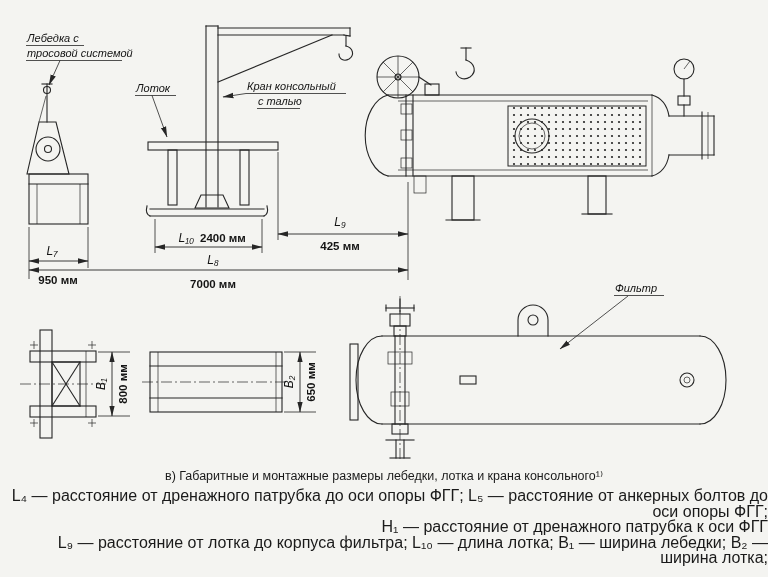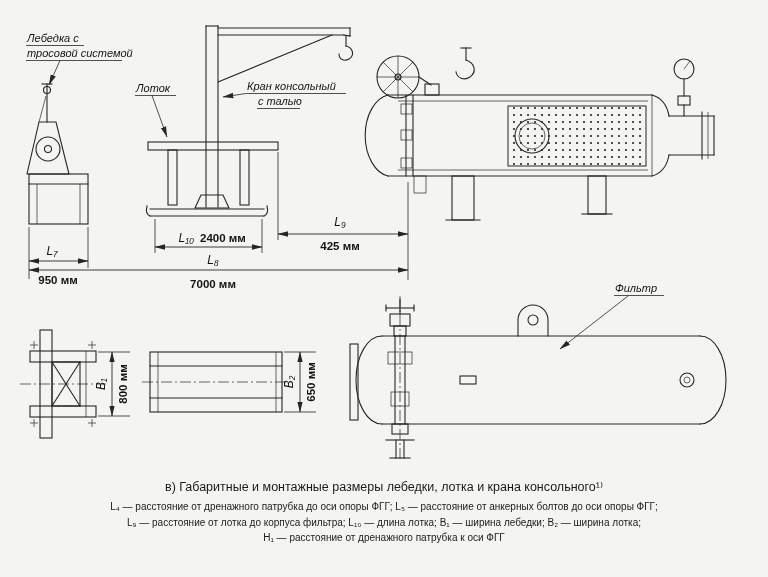--- a/index.html
+++ b/index.html
@@ -12,22 +12,22 @@
   svg{display:block}
   .ln  {stroke:#262626;stroke-width:1.1;fill:none;stroke-linecap:square}
   .lnt {stroke:#262626;stroke-width:.7;fill:none}
   .ext {stroke:#262626;stroke-width:.8;fill:none}
   .cl  {stroke:#262626;stroke-width:.7;fill:none;stroke-dasharray:11 3 2 3}
   .dimln{stroke:#262626;stroke-width:.9;fill:none}
   text{fill:#141414;font-family:"Liberation Sans","DejaVu Sans",sans-serif}
   .ann{font-size:11px;font-style:italic}
   .dim{font-size:12px;font-style:italic}
   .val{font-size:11.5px;font-weight:bold}
-  .caption{text-align:center;font-size:12.5px;margin:11px 0 5px}
-  .legend{text-align:center;font-size:10px;line-height:15.5px}
+  .caption{text-align:center;font-size:12.5px;margin:0 0 5px}
+  .legend{text-align:right;font-size:16px;line-height:15.5px}
 </style>
 </head>
 <body>
 
 <div id="page">
 
 <svg width="768" height="468" viewBox="0 0 768 468">
   <defs>
     <marker id="ae" viewBox="0 0 10 6" markerWidth="11" markerHeight="7" refX="9.5" refY="3" orient="auto" markerUnits="userSpaceOnUse">
       <path d="M0,0.5 L10,3 L0,5.5 Z" fill="#262626"></path>
@@ -261,17 +261,17 @@
       <line class="ln" x1="404" y1="440" x2="404" y2="458"></line>
       <line class="ln" x1="390" y1="458" x2="410" y2="458"></line>
     </g>
   </g>
 </svg>
 
 <div class="caption">в) Габаритные и монтажные размеры лебедки, лотка и крана консольного¹⁾</div>
 
 <div class="legend">
   <div>L₄ — расстояние от дренажного патрубка до оси опоры ФГГ; L₅ — расстояние от анкерных болтов до оси опоры ФГГ;</div>
+  <div>H₁ — расстояние от дренажного патрубка к оси ФГГ</div>
   <div>L₉ — расстояние от лотка до корпуса фильтра; L₁₀ — длина лотка; B₁ — ширина лебедки; B₂ — ширина лотка;</div>
-  <div>H₁ — расстояние от дренажного патрубка к оси ФГГ</div>
 </div>
 
 </div>
 
 </body></html>

